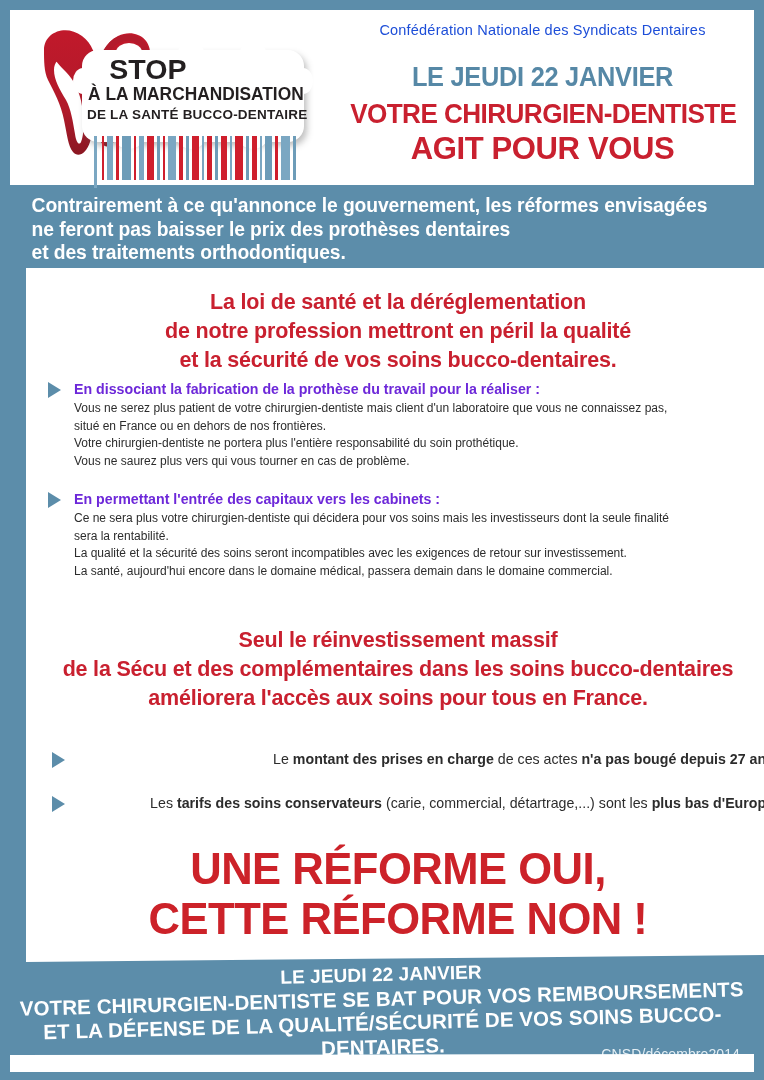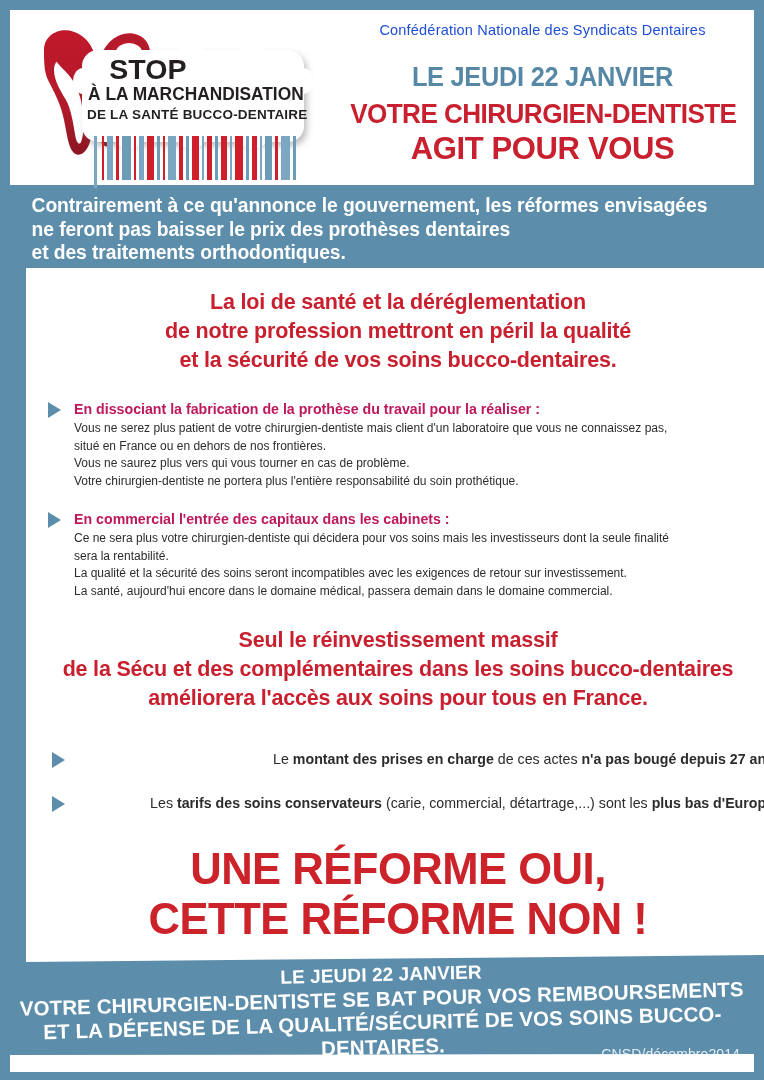--- a/index.html
+++ b/index.html
@@ -192,24 +192,23 @@
   }
   .red-block-1 { position: absolute; left: 20px; top: 20px; width: 704px; }
   .red-block-2 { position: absolute; left: 14px; top: 358px; width: 716px; }
 
   .bullet-group { position: absolute; }
   .bullet-head {
     position: relative;
     padding-left: 34px;
     font-size: 14.2px;
     font-weight: bold;
-    color: #be185d;
+    color: #6d28d9;
     line-height: 18px;
     margin-bottom: 2px;
-    margin-top: 20px;
   }
   .tri {
     position: absolute;
     left: 8px;
     top: 2px;
     width: 0;
     height: 0;
     border-left: 13px solid #5c8daa;
     border-top: 8px solid transparent;
     border-bottom: 8px solid transparent;
@@ -372,29 +371,29 @@
     </div>
 
     <div class="bullet-group g1">
       <div class="bullet-head">
         <span class="tri"></span>
         <span>En dissociant la fabrication de la prothèse du travail pour la réaliser :</span>
       </div>
       <div class="bullet-body">
         <div>Vous ne serez plus patient de votre chirurgien-dentiste mais client d'un laboratoire que vous ne connaissez pas,</div>
         <div>situé en France ou en dehors de nos frontières.</div>
+        <div>Votre chirurgien-dentiste ne portera plus l'entière responsabilité du soin prothétique.</div>
         <div>Vous ne saurez plus vers qui vous tourner en cas de problème.</div>
-        <div>Votre chirurgien-dentiste ne portera plus l'entière responsabilité du soin prothétique.</div>
       </div>
     </div>
 
     <div class="bullet-group g2">
       <div class="bullet-head">
         <span class="tri"></span>
-        <span>En commercial l'entrée des capitaux dans les cabinets :</span>
+        <span>En permettant l'entrée des capitaux vers les cabinets :</span>
       </div>
       <div class="bullet-body">
         <div>Ce ne sera plus votre chirurgien-dentiste qui décidera pour vos soins mais les investisseurs dont la seule finalité</div>
         <div>sera la rentabilité.</div>
         <div>La qualité et la sécurité des soins seront incompatibles avec les exigences de retour sur investissement.</div>
         <div>La santé, aujourd'hui encore dans le domaine médical, passera demain dans le domaine commercial.</div>
       </div>
     </div>
 
     <div class="red-block red-block-2">

